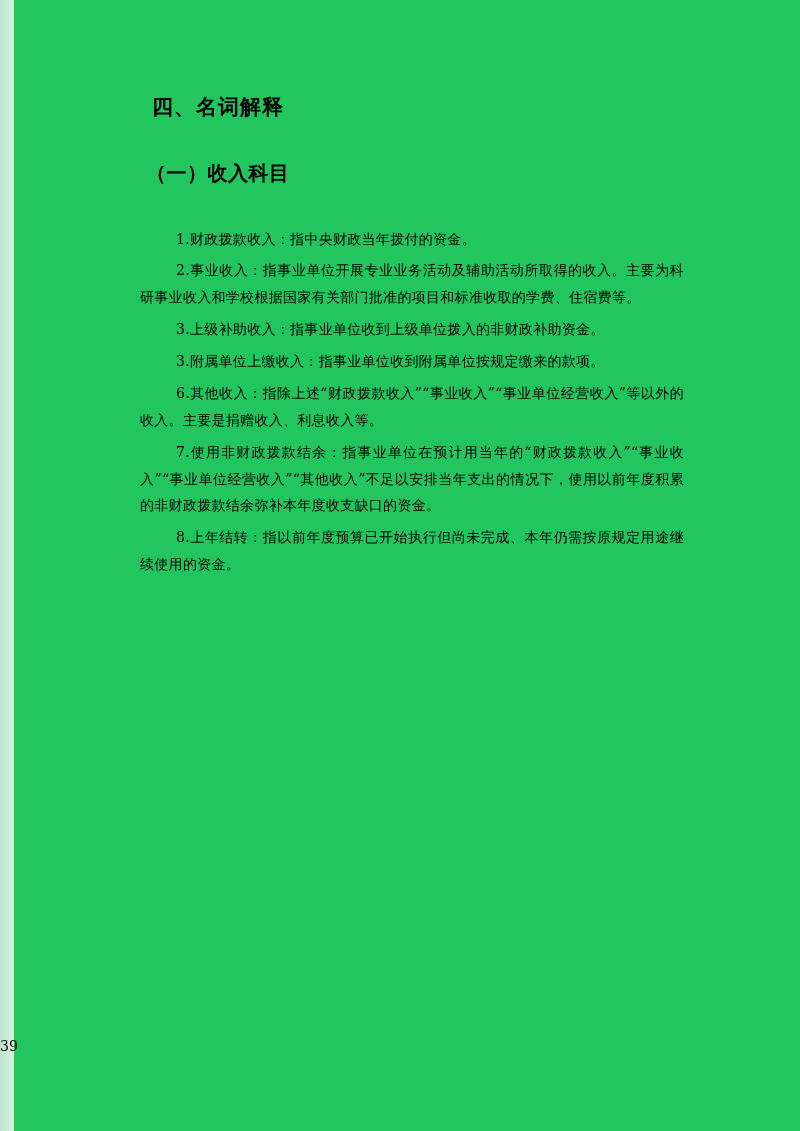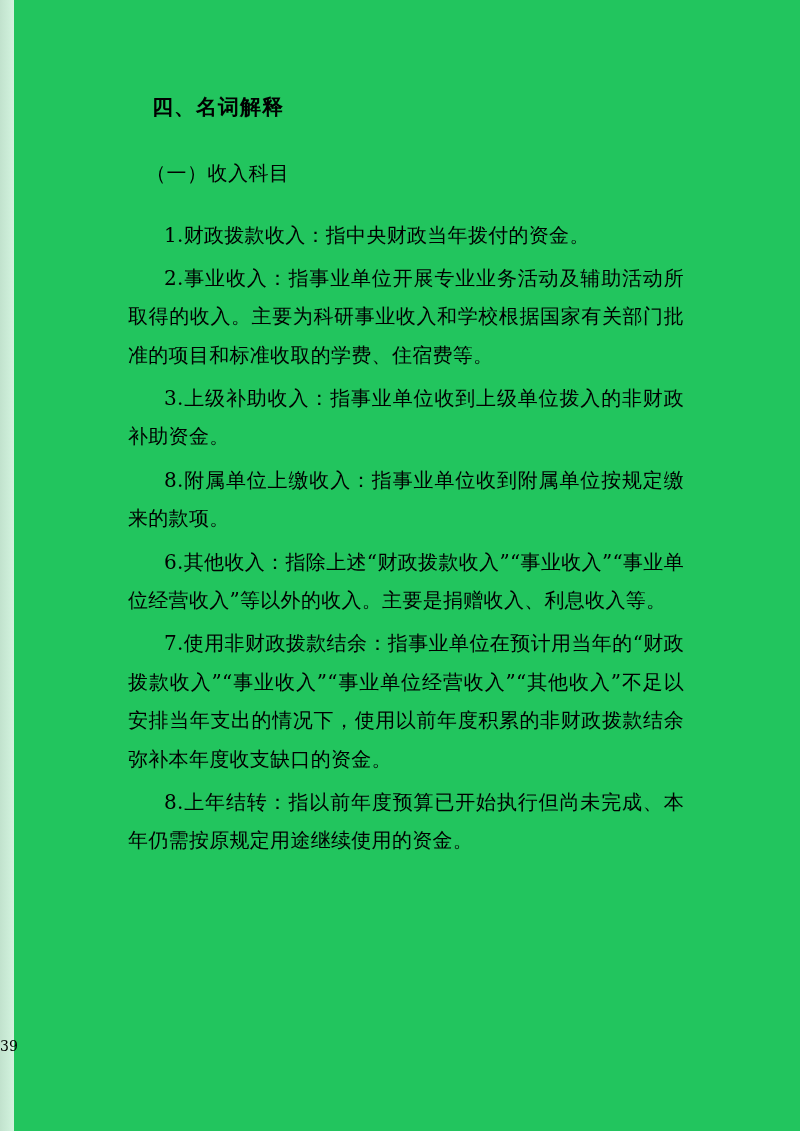--- a/index.html
+++ b/index.html
@@ -42,30 +42,30 @@
   .heading-1 {
     font-family: "DejaVu Sans", "Liberation Sans", sans-serif;
     font-weight: bold;
     font-size: 21px;
     letter-spacing: 1px;
     margin: 0 0 34px 24px;
     line-height: 1.5;
   }
   .heading-2 {
     font-family: "DejaVu Sans", "Liberation Sans", sans-serif;
-    font-weight: normal;
+    font-weight: bold;
     font-size: 20px;
     letter-spacing: 0.5px;
-    margin: 0 0 28px 18px;
+    margin: 0 0 38px 18px;
     line-height: 1.5;
   }
   .para {
-    font-size: 20px;
+    font-size: 14px;
     line-height: 1.92;
-    margin: 0 0 5px 0;
+    margin: 0 0 5px 12px;
     text-indent: 36px;
     text-align: justify;
     text-justify: inter-ideograph;
     letter-spacing: 0.3px;
   }
   .page-number {
     position: absolute;
     left: 0;
     top: 1038px;
     width: 800px;
@@ -80,20 +80,20 @@
 <div class="page">
   <div class="edge-shadow"></div>
 
   <div class="content">
     <div class="heading-1">四、名词解释</div>
     <div class="heading-2">（一）收入科目</div>
 
     <p class="para">1.财政拨款收入：指中央财政当年拨付的资金。</p>
     <p class="para">2.事业收入：指事业单位开展专业业务活动及辅助活动所取得的收入。主要为科研事业收入和学校根据国家有关部门批准的项目和标准收取的学费、住宿费等。</p>
     <p class="para">3.上级补助收入：指事业单位收到上级单位拨入的非财政补助资金。</p>
-    <p class="para">8.附属单位上缴收入：指事业单位收到附属单位按规定缴来的款项。</p>
+    <p class="para">3.附属单位上缴收入：指事业单位收到附属单位按规定缴来的款项。</p>
     <p class="para">6.其他收入：指除上述“财政拨款收入”“事业收入”“事业单位经营收入”等以外的收入。主要是捐赠收入、利息收入等。</p>
     <p class="para">7.使用非财政拨款结余：指事业单位在预计用当年的“财政拨款收入”“事业收入”“事业单位经营收入”“其他收入”不足以安排当年支出的情况下，使用以前年度积累的非财政拨款结余弥补本年度收支缺口的资金。</p>
     <p class="para">8.上年结转：指以前年度预算已开始执行但尚未完成、本年仍需按原规定用途继续使用的资金。</p>
   </div>
 
   <div class="page-number">39</div>
 </div>
 
 </body></html>

